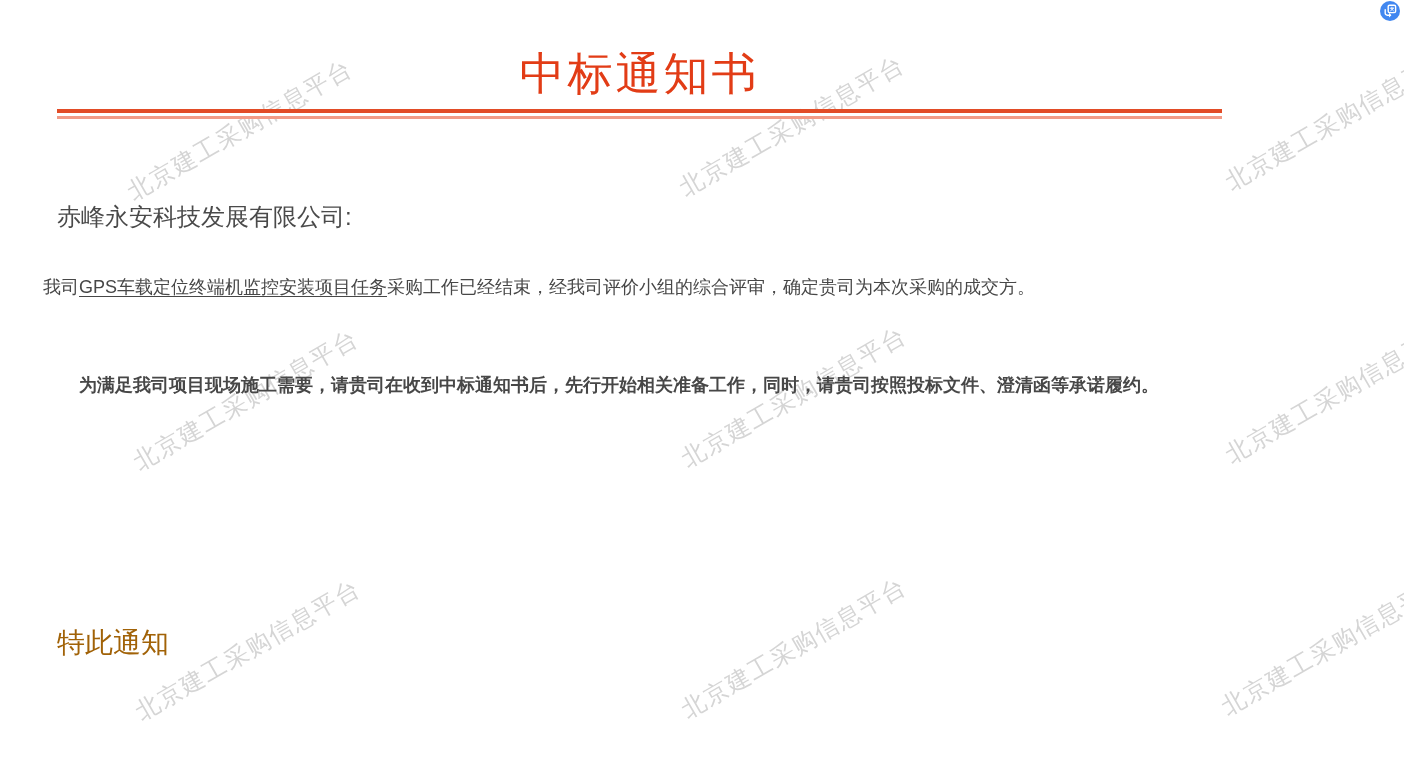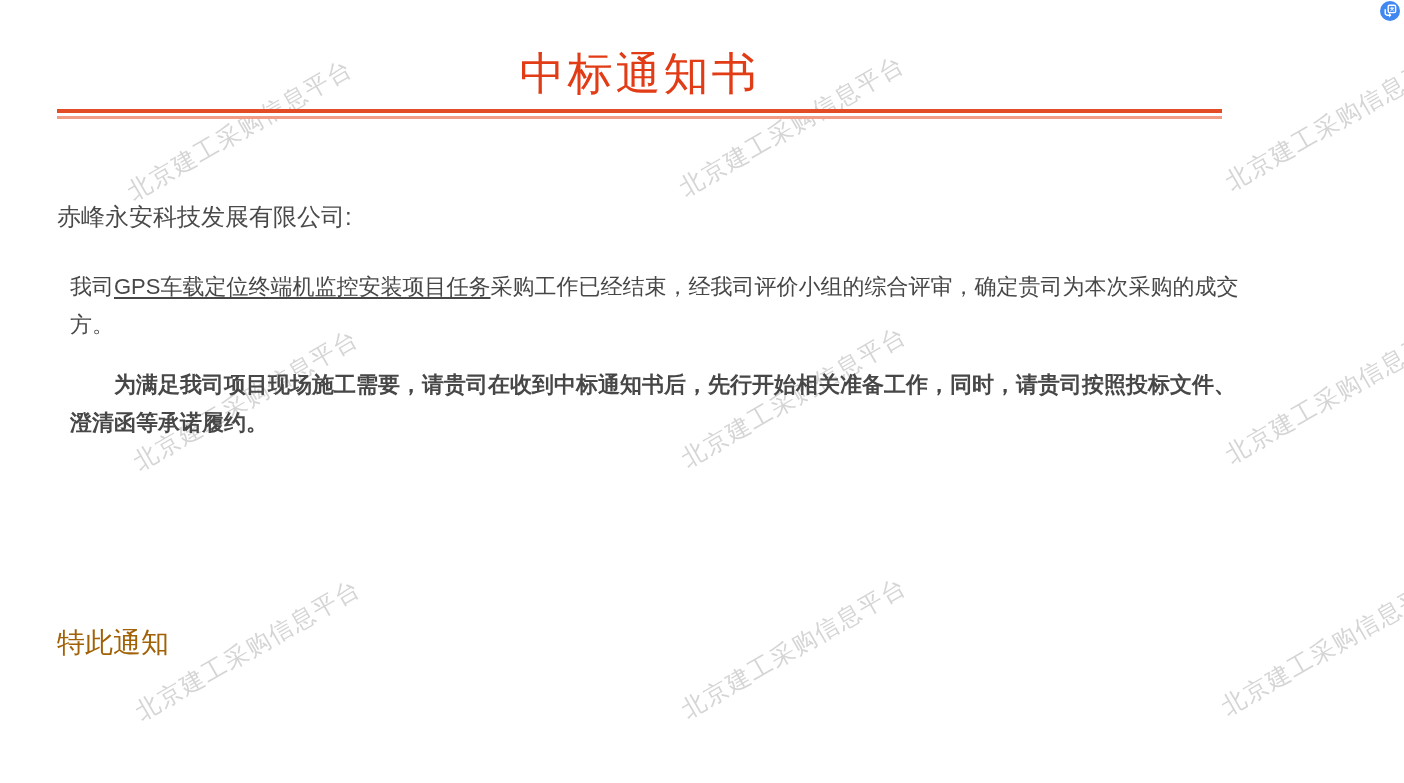--- a/index.html
+++ b/index.html
@@ -48,22 +48,22 @@
   .rule-top{height:4px;background:var(--rule_top);}
   .rule-gap{height:3px;background:#ffffff;}
   .rule-bottom{height:3px;background:var(--rule_bottom);}
 
   .salutation{
     position:absolute;top:193px;left:57px;width:1165px;
     font-size:24px;color:#4a4a4a;margin-top:8px;
   }
 
   .para{
-    position:absolute;left:70px;width:1170px;
-    font-size:22px;line-height:38px;color:var(--body_text);
+    position:absolute;left:43px;width:1170px;
+    font-size:18px;line-height:38px;color:var(--body_text);
     text-align:left;
   }
   .para1{top:268px;}
   .para2{top:366px;text-indent:2em;font-weight:bold;}
   .u{text-decoration:underline;text-underline-offset:3px;}
 
   .footer-row{
     position:absolute;top:624px;left:57px;width:1165px;
     display:flex;justify-content:space-between;align-items:baseline;
   }

